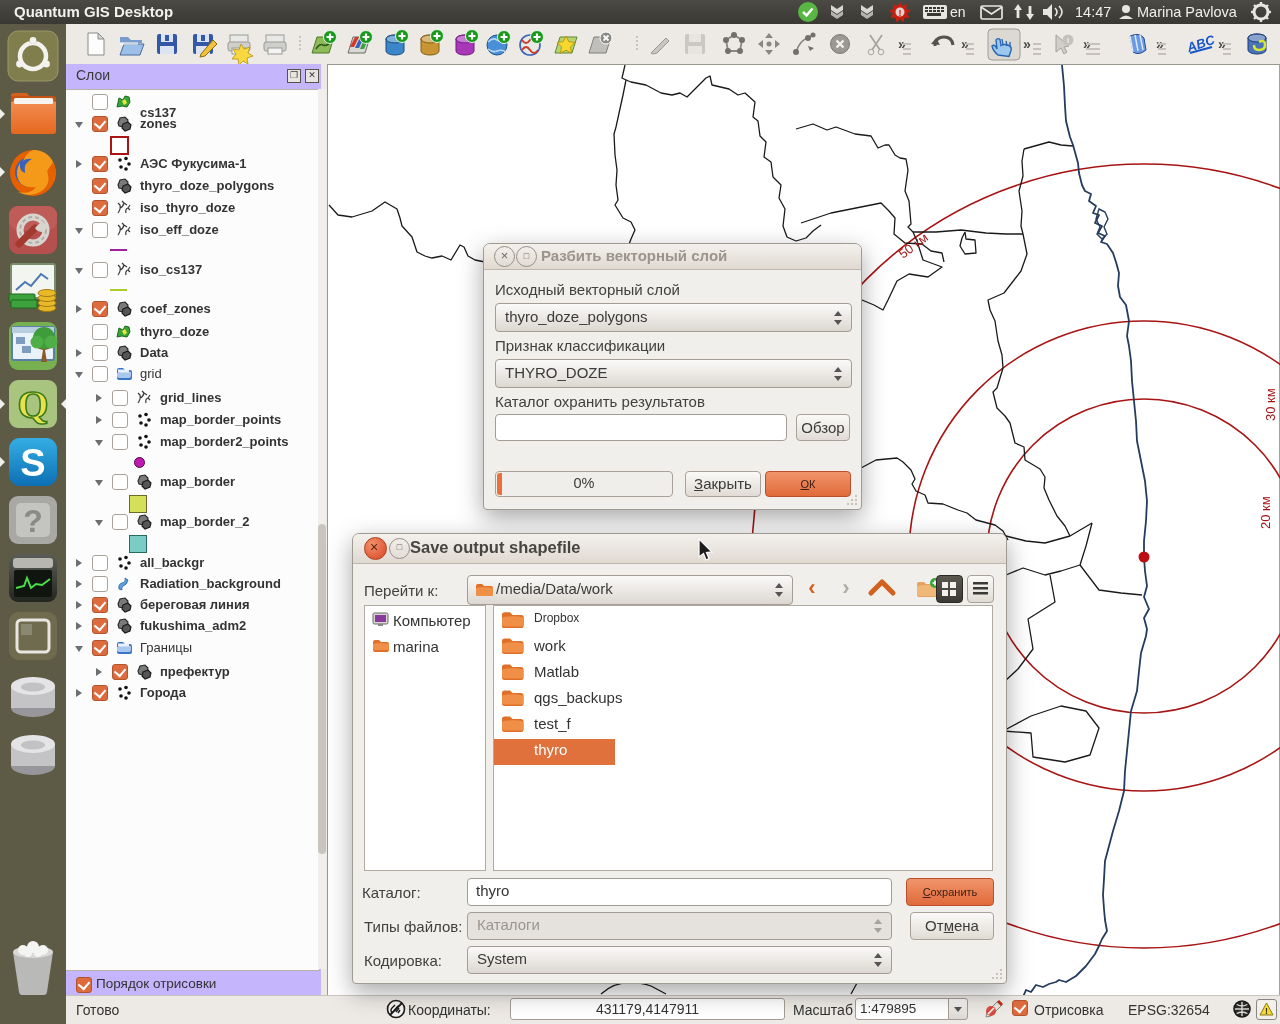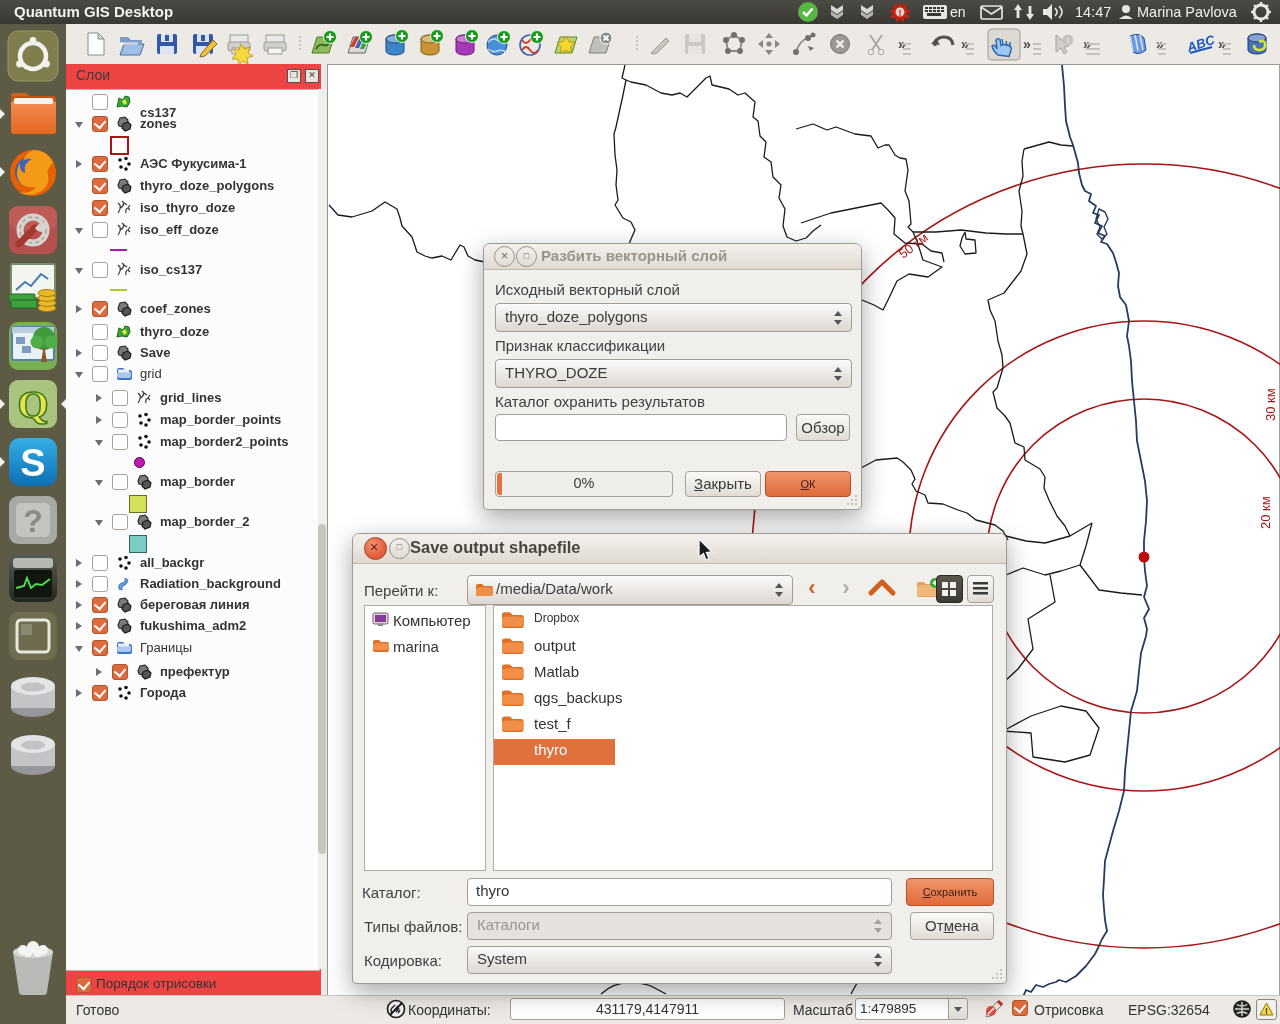--- a/index.html
+++ b/index.html
@@ -6,21 +6,21 @@
 .abs{position:absolute;}
 #root{position:absolute;left:0;top:0;width:1280px;height:1024px;background:#edeae5;}
 
 #toppanel{left:0;top:0;width:1280px;height:24px;background:linear-gradient(#4c4a44,#3a3833);color:#fff;}
 #toppanel .title{position:absolute;left:14px;top:3px;font-size:15px;font-weight:bold;color:#f2f1ef;}
 
 #launcher{left:0;top:24px;width:66px;height:1000px;background:#5d5a45;}
 
 #toolbar{left:66px;top:24px;width:1214px;height:40px;background:#edeae5;}
 
-#lpanel{left:66px;top:64px;width:255px;height:931px;background:#ef4444;}
+#lpanel{left:66px;top:64px;width:255px;height:931px;background:#c4b5fd;}
 #lhead{position:absolute;left:0;top:0;width:261px;height:25px;}
 #ltree{position:absolute;left:0;top:25px;width:253px;height:880px;background:#fcfcfc;border:1px solid #b8b2aa;border-left:none;}
 .row{position:absolute;font-size:13px;font-weight:bold;color:#333;white-space:nowrap;}
 .row.reg{font-weight:normal;}
 .cb{position:absolute;width:14px;height:14px;border:1px solid #a9a29a;border-radius:3px;background:#fff;}
 .cb.on{background:#dd6b3e;border-color:#b4542c;}
 .cb.on:after{content:"";position:absolute;left:3px;top:1px;width:6px;height:8px;border:solid #fff;border-width:0 2px 2px 0;transform:rotate(40deg);}
 .exp{position:absolute;width:0;height:0;}
 .exp.c{border-top:4px solid transparent;border-bottom:4px solid transparent;border-left:6px solid #6e6e6e;}
 .exp.o{border-left:4px solid transparent;border-right:4px solid transparent;border-top:6px solid #6e6e6e;}
@@ -534,21 +534,21 @@
 <span class="cb" style="left:26px;top:234px;"></span>
 <svg width="16" height="16" style="position:absolute;left:50px;top:234px">
           <use href="#irast"></use>
         </svg>
 <span class="row" style="left:74px;top:234px;">thyro_doze</span>
 <span class="exp c" style="left:10px;top:259px;"></span>
 <span class="cb" style="left:26px;top:255px;"></span>
 <svg width="16" height="16" style="position:absolute;left:50px;top:255px">
           <use href="#ipoly"></use>
         </svg>
-<span class="row" style="left:74px;top:255px;">Save</span>
+<span class="row" style="left:74px;top:255px;">Data</span>
 <span class="exp o" style="left:9px;top:282px;"></span>
 <span class="cb" style="left:26px;top:276px;"></span>
 <svg width="16" height="16" style="position:absolute;left:50px;top:276px">
           <use href="#ifold"></use>
         </svg>
 <span class="row reg" style="left:74px;top:276px;">grid</span>
 <span class="exp c" style="left:30px;top:304px;"></span>
 <span class="cb" style="left:46px;top:300px;"></span>
 <svg width="16" height="16" style="position:absolute;left:70px;top:300px">
           <use href="#iline"></use>
@@ -766,21 +766,21 @@
             <path d="M8,11.5 q11,-2.5 21.5,0 v6.5 q0,2.5 -2.5,2.5 h-16.5 q-2.5,0 -2.5,-2.5 z" fill="#f09048"></path>
           </g>
 <use href="#fo" y="0"></use>
           <use href="#fo" y="26"></use>
           <use href="#fo" y="52"></use>
           <use href="#fo" y="78"></use>
           <use href="#fo" y="104"></use>
           <use href="#fo" y="130"></use>
 </svg>
 <span style="position:absolute;left:40px;top:5px;font-size:12px;color:#333;">Dropbox</span>
-<span style="position:absolute;left:40px;top:31px;font-size:15px;color:#333;">output</span>
+<span style="position:absolute;left:40px;top:31px;font-size:15px;color:#333;">work</span>
 <span style="position:absolute;left:40px;top:57px;font-size:15px;color:#333;">Matlab</span>
 <span style="position:absolute;left:40px;top:83px;font-size:15px;color:#333;">qgs_backups</span>
 <span style="position:absolute;left:40px;top:109px;font-size:15px;color:#333;">test_f</span>
 <span style="position:absolute;left:40px;top:135px;font-size:15px;color:#fff;">thyro</span>
 </div>
 <span class="lbl" style="left:9px;top:350px;">Каталог:</span>
 <span class="input" style="left:114px;top:344px;width:423px;height:26px;">
         <span style="position:absolute;left:8px;top:3px;">thyro</span>
       </span>
 <span class="obtn" style="left:553px;top:344px;width:86px;height:26px;line-height:26px;"><u>С</u>охранить</span>

